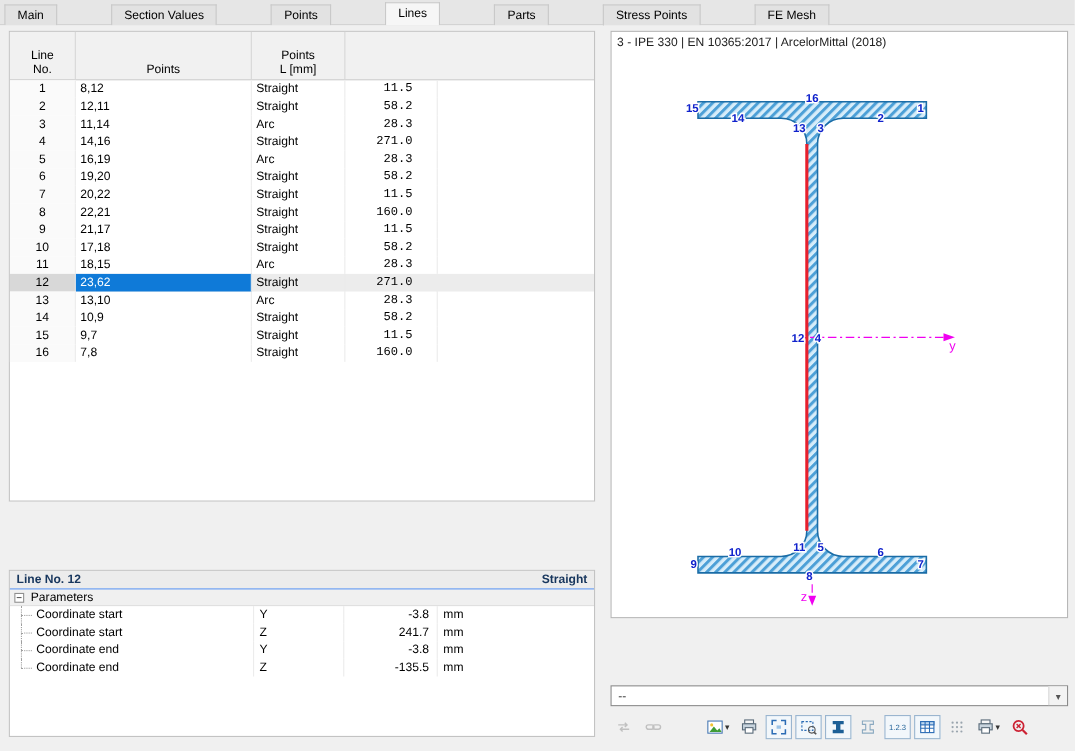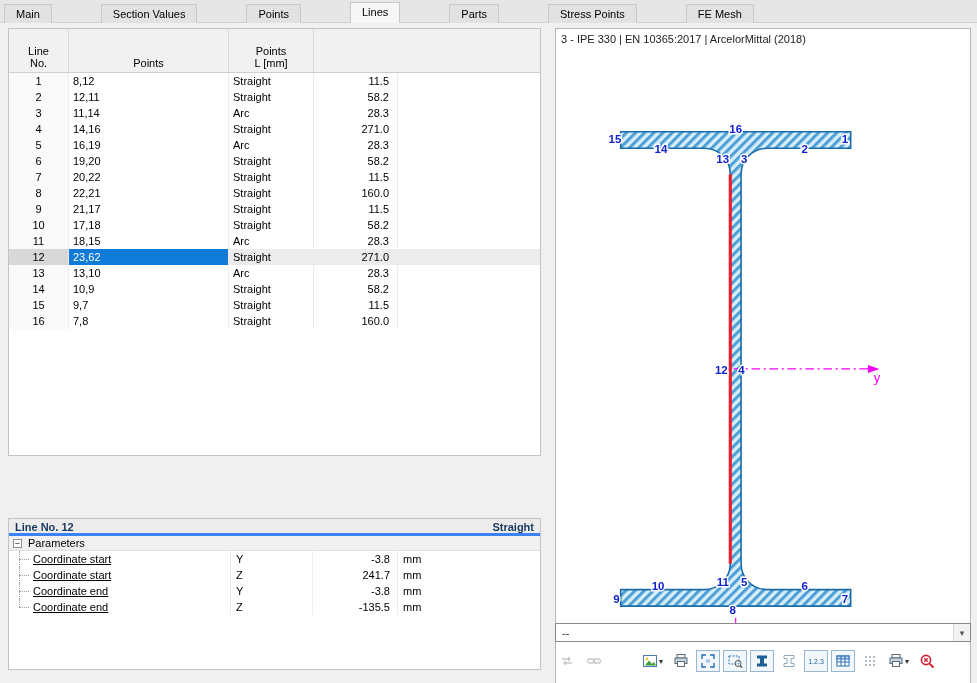--- a/index.html
+++ b/index.html
@@ -21,47 +21,47 @@
   .table { position:absolute; left:8px; top:5px; width:533px; height:428px;
     background:#fff; border:1px solid #c3c3c3; }
   .thead { display:grid; grid-template-columns:60px 160px 85px 84px 1fr;
     height:44px; background:#f1f1f1; border-bottom:1px solid #cfcfcf; }
   .th { border-right:1px solid #d8d8d8; display:flex; flex-direction:column;
     justify-content:flex-end; align-items:center; padding-bottom:3px; line-height:12px; }
   .th.c-extra { border-right:none; }
   .trow { display:grid; grid-template-columns:60px 160px 85px 84px 1fr; height:16px; line-height:16px; }
   .td { border-right:1px solid #ececec; padding:0 4px; white-space:nowrap; overflow:hidden; }
   .td.c-no { text-align:center; background:#fafafa; }
-  .td.c-len { text-align:right; padding-right:8px; }
+  .td.c-len { text-align:right; padding-right:22px;font-family:Liberation Mono, monospace; }
   .td.c-extra { border-right:none; }
   .trow.sel { background:#ececec; }
   .trow.sel .c-no { background:#d8d8d8; }
   .trow.sel .c-points { background:#0f7ad8; color:#fff; }
   
   .details { position:absolute; left:8px; top:495px; width:533px; height:152px;
     background:#fff; border:1px solid #c3c3c3; }
-  .dtitle { height:17px; line-height:16px; background:#ececec; border-bottom:3px solid #3b82f6;
+  .dtitle { height:17px; line-height:16px; background:#ececec; border-bottom:1px solid #3b82f6;
     display:flex; justify-content:space-between; padding:0 6px; color:#17365d; font-weight:bold; }
   .dgroup { height:15px; background:#f0f0f0; border-bottom:1px solid #e0e0e0;
     padding-left:4px; display:flex; align-items:center; gap:6px; }
   .expander { width:9px; height:9px; border:1px solid #8f8f8f; background:#fff;
     font-size:9px; line-height:7px; text-align:center; }
   .prow { display:grid; grid-template-columns:222px 82px 85px 1fr; height:16px; line-height:16px; }
   .prow > div { border-right:1px solid #ececec; padding:0 5px; }
   .prow .pval { text-align:right; padding-right:7px; }
   .prow .punit { border-right:none; }
-  .plabel-cell { padding-left:24px !important; position:relative;text-decoration:underline; }
+  .plabel-cell { padding-left:24px !important; position:relative; }
   .plabel-cell::before { content:""; position:absolute; left:10px; top:0; height:100%;
     border-left:1px dotted #9f9f9f; }
   .prow.last .plabel-cell::before { height:50%; }
   .plabel-cell::after { content:""; position:absolute; left:10px; top:50%; width:10px;
     border-top:1px dotted #9f9f9f; }
   
   .right-panel { position:absolute; left:549px; top:23px; width:428px; height:660px; background:#f0f0f0; }
-  .canvas { position:absolute; left:6px; top:5px; width:416px; height:656px;
+  .canvas { position:absolute; left:6px; top:5px; width:416px; height:534px;
     background:#fff; border:1px solid #b7b7b7; }
   .ctitle { position:absolute; left:5px; top:4px; color:#222; z-index:2; }
   #view-svg { position:absolute; left:0; top:0; width:100%; height:100%; }
   .axisln { stroke:#f000f0; stroke-width:0.8; stroke-dasharray:6 2.5 1.5 2.5; fill:none; }
   .axlbl { fill:#f000f0; font-size:9px; }
   .plabel { fill:#1022cc; font-size:8px; font-weight:bold; text-anchor:middle;
     stroke:#ffffff; stroke-width:2px; paint-order:stroke; dominant-baseline:central; }
   .combo { position:absolute; left:6px; top:600px; width:416px; height:19px;
     border:1px solid #8a8a8a; background:#fff; display:flex; align-items:center; }
   .combo-val { flex:1; padding:0 6px; color:#333; }

